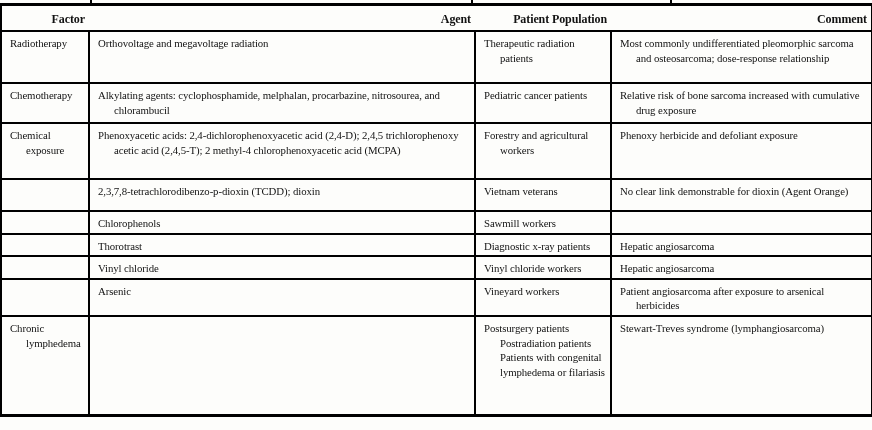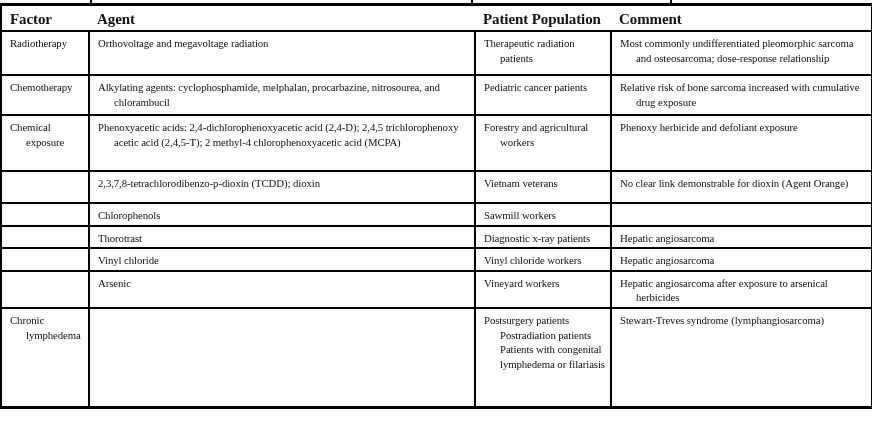--- a/index.html
+++ b/index.html
@@ -33,23 +33,23 @@
     border-bottom: 3px solid #000;
     border-left: 2px solid #000;
     border-right: 2px solid #000;
   }
   col.c-factor     { width: 88px; }
   col.c-agent      { width: 386px; }
   col.c-population { width: 136px; }
   col.c-comment    { width: 261px; }
 
   th {
-    text-align: left;
+    text-align: right;
     font-weight: bold;
-    font-size: 15px;
+    font-size: 12px;
     line-height: 14px;
     letter-spacing: -0.1px;
     padding: 6px 4px 4px 8px;
     border: none;
     border-bottom: 2px solid #000;
     height: 14px;
     vertical-align: middle;
     white-space: nowrap;
     overflow: hidden;
   }
@@ -86,21 +86,21 @@
     </colgroup>
     <thead>
       <tr>
         <th>Factor</th>
         <th>Agent</th>
         <th>Patient Population</th>
         <th>Comment</th>
       </tr>
     </thead>
     <tbody id="table-body">
-        <tr style="height: 44px;">
+        <tr style="height: 52px;">
           <td>
             <div class="cell-text">Radiotherapy</div>
           </td>
           <td>
             <div class="cell-text">Orthovoltage and megavoltage radiation</div>
           </td>
           <td>
             <div class="cell-text">Therapeutic radiation patients</div>
           </td>
           <td>
@@ -195,21 +195,21 @@
           <td>
             <div class="cell-text"></div>
           </td>
           <td>
             <div class="cell-text">Arsenic</div>
           </td>
           <td>
             <div class="cell-text">Vineyard workers</div>
           </td>
           <td>
-            <div class="cell-text">Hepatic angiosarcoma after exposure to arsenical herbicides</div>
+            <div class="cell-text">Patient angiosarcoma after exposure to arsenical herbicides</div>
           </td>
         </tr>
         <tr style="height: 100px; padding-left: 36px;">
           <td>
             <div class="cell-text">Chronic lymphedema</div>
           </td>
           <td>
             <div class="cell-text"></div>
           </td>
           <td>

